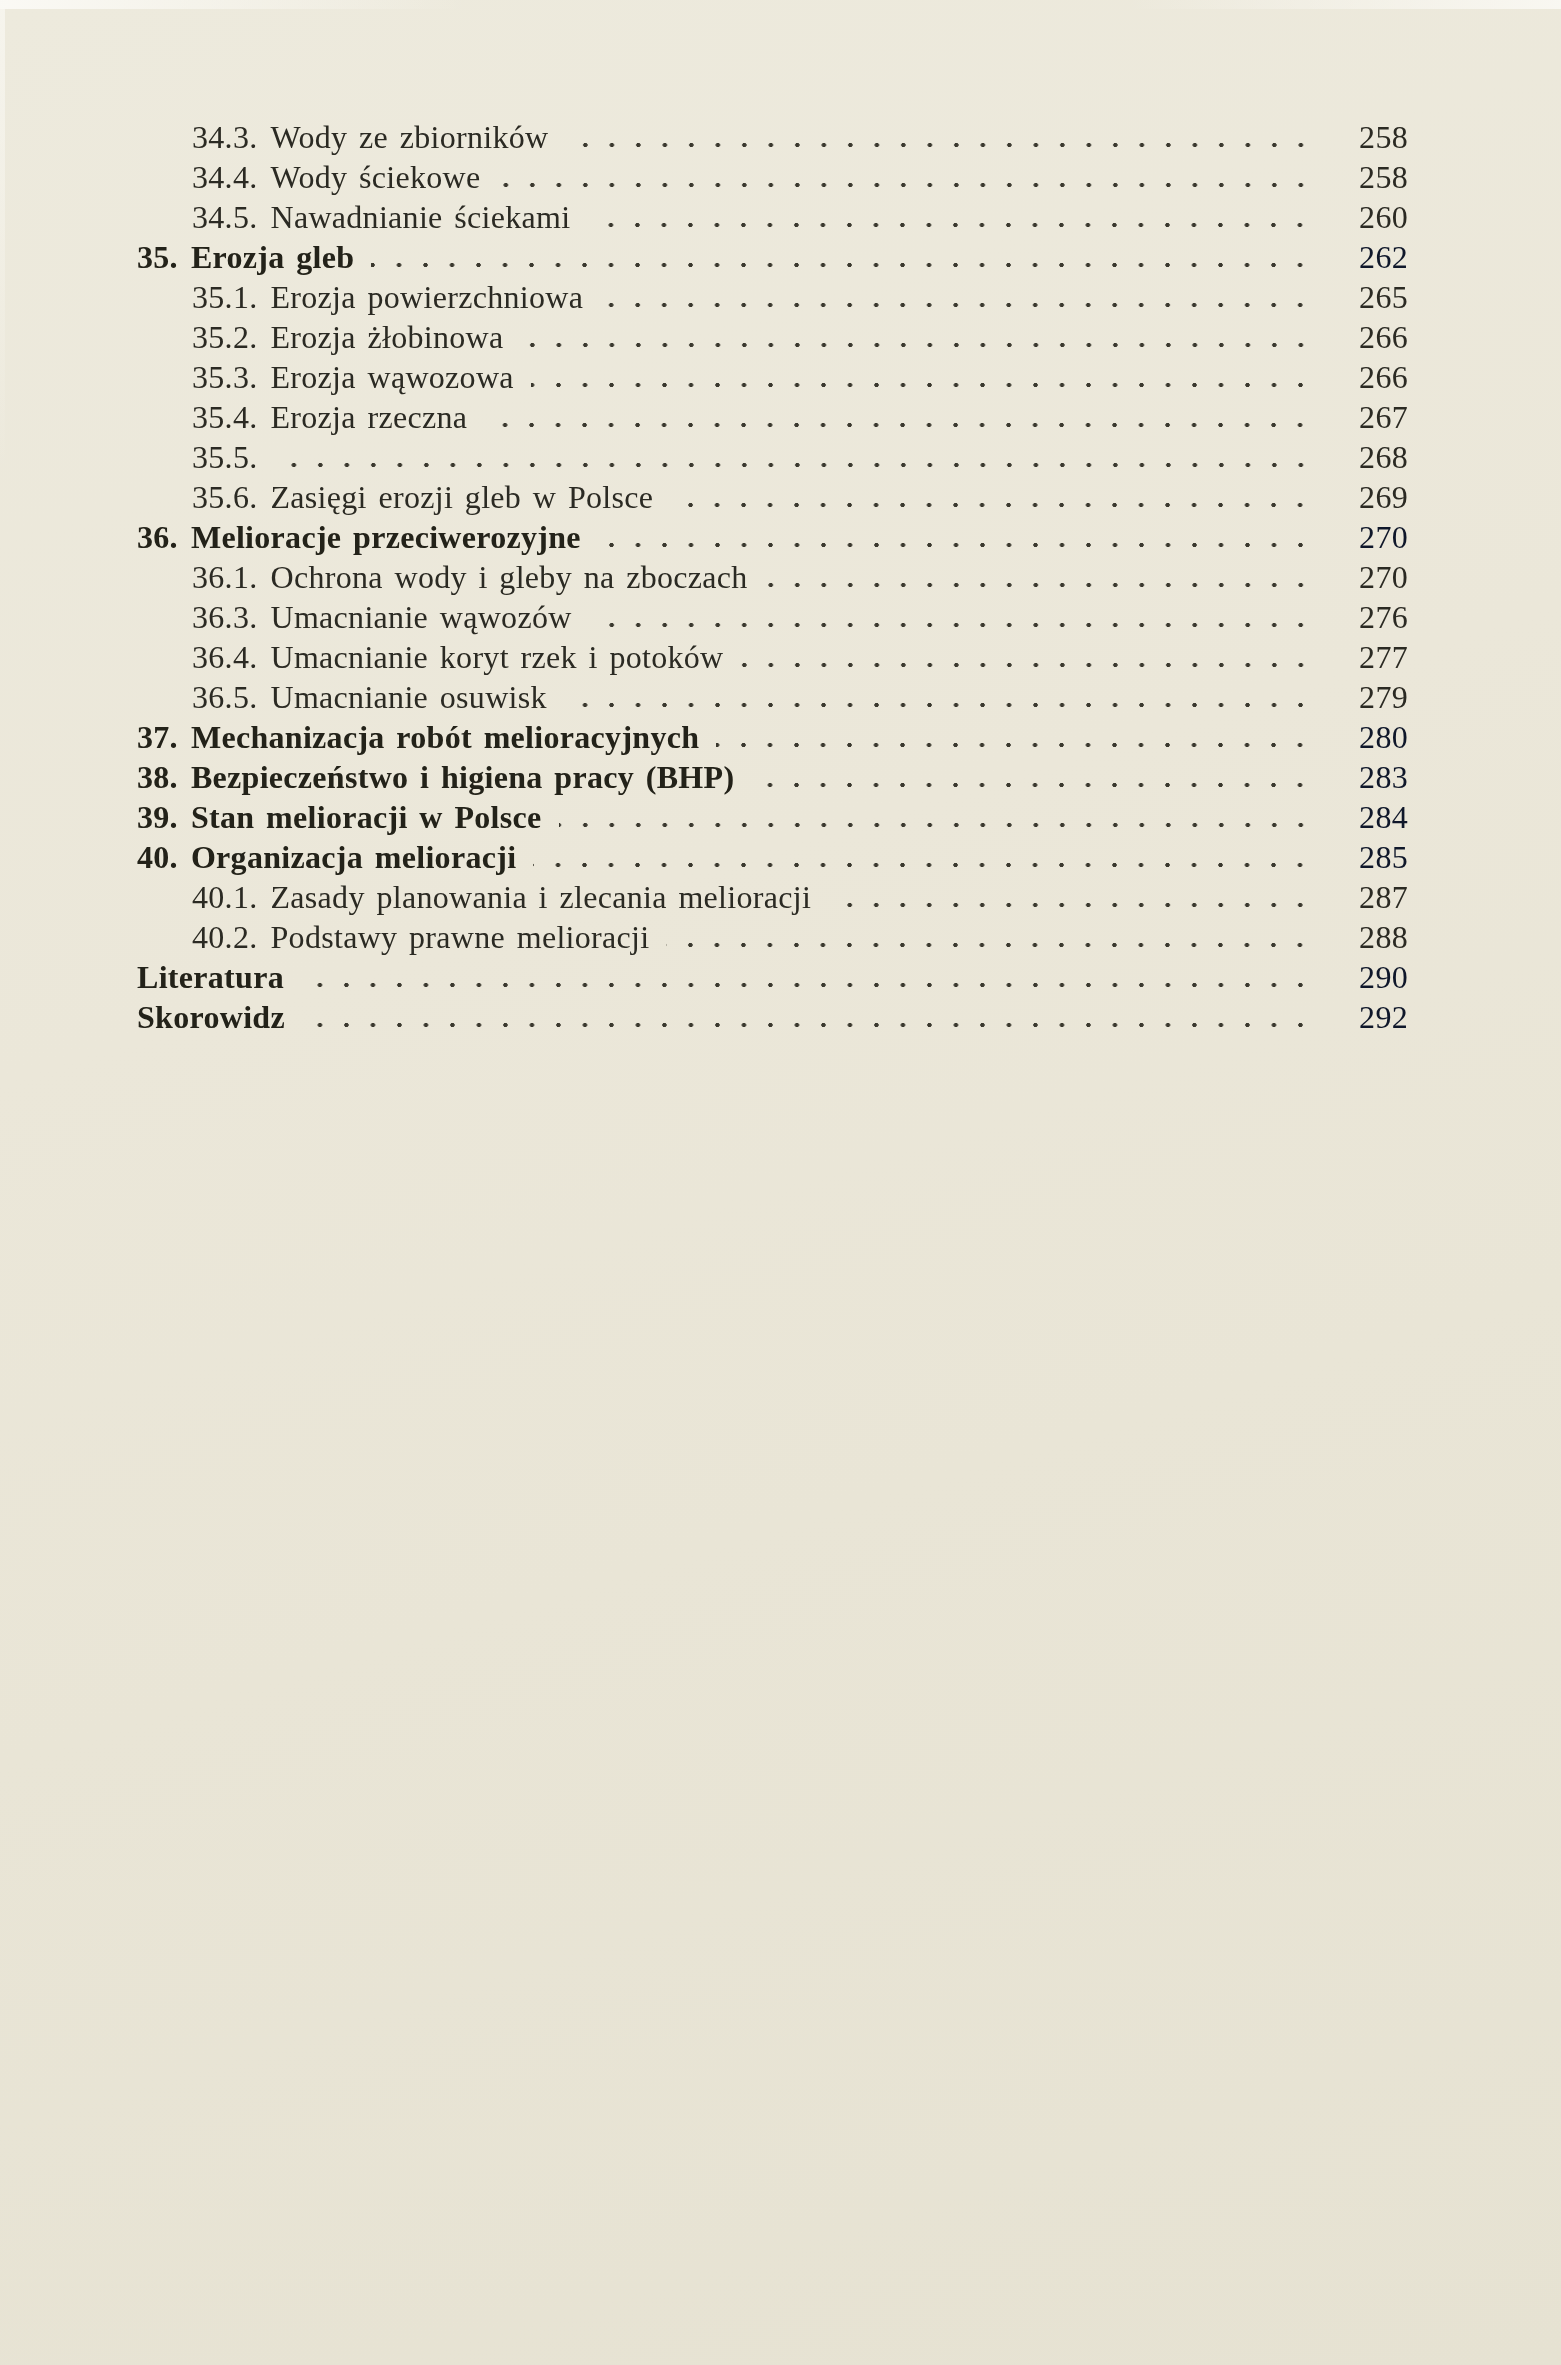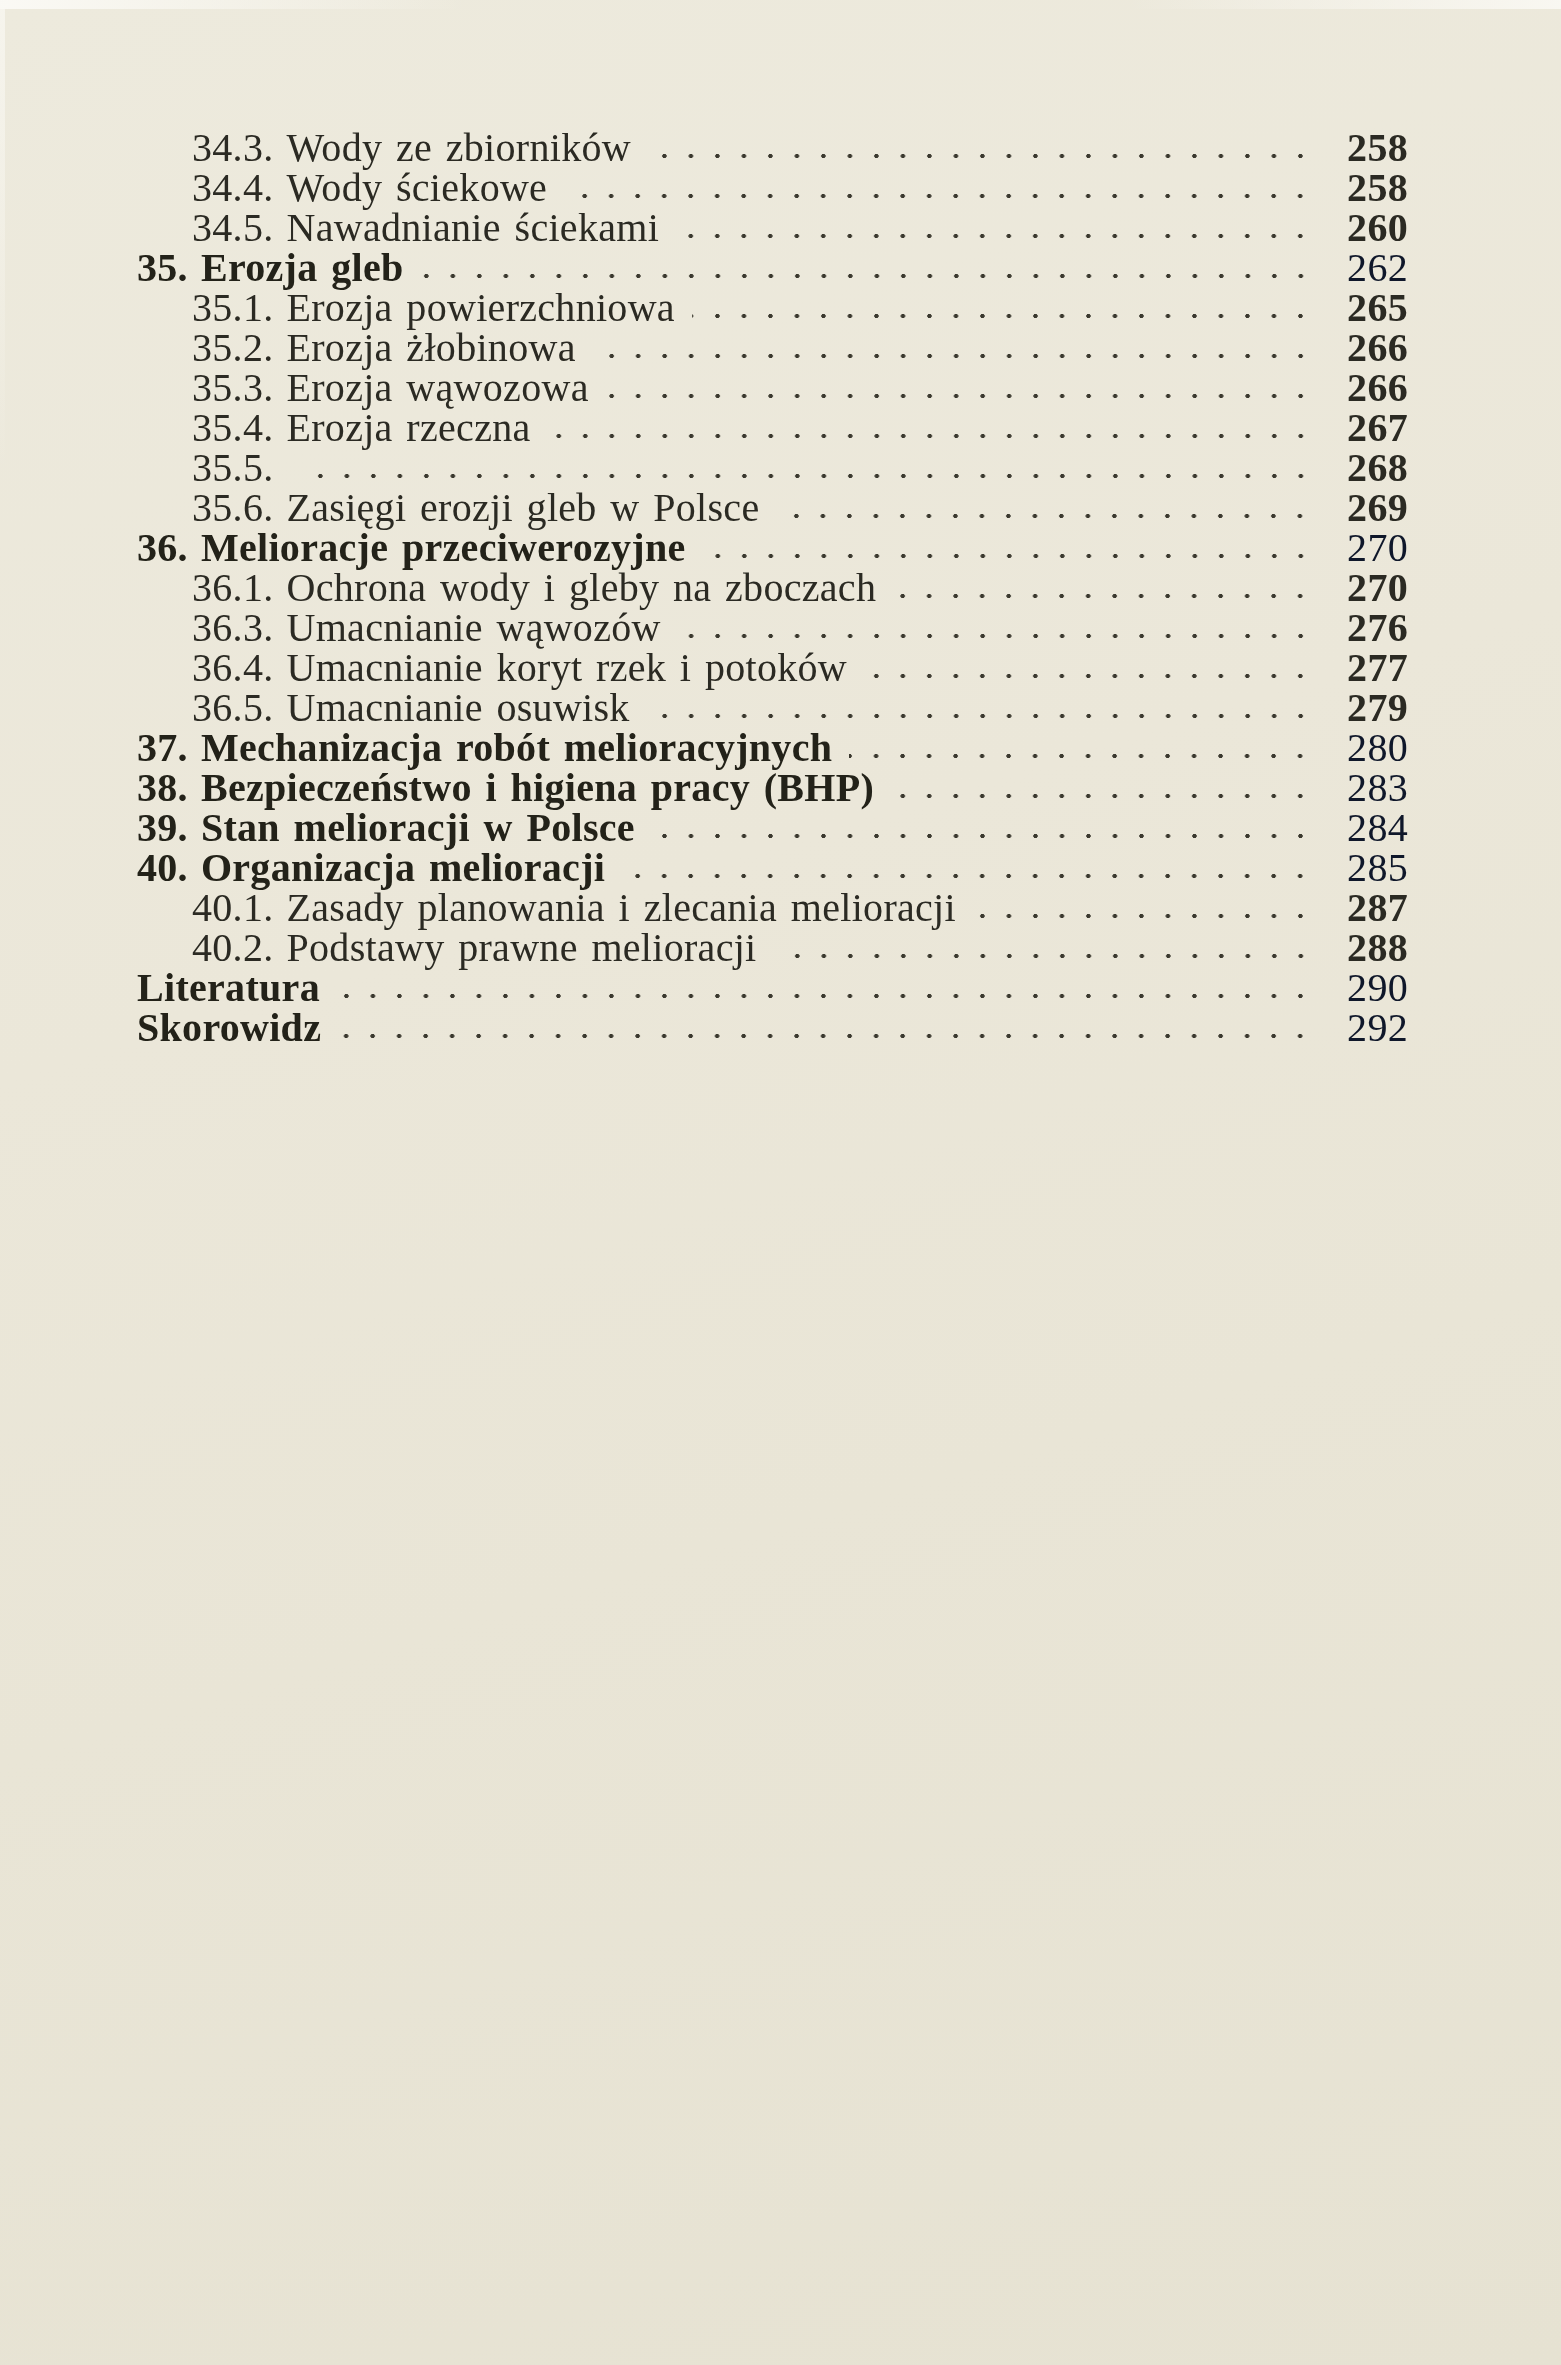--- a/index.html
+++ b/index.html
@@ -29,23 +29,23 @@
   }
   .scan-edge-left {
     position: absolute;
     top: 0; left: 0; bottom: 0;
     width: 5.1px;
     background: linear-gradient(180deg, rgba(250,249,244,0.7), rgba(250,249,244,0) 20%);
   }
   .toc {
     position: absolute;
     left: 137px;
-    top: 128px;
+    top: 117px;
     width: 1271px;
-    font-size: 40px;
+    font-size: 32px;
     line-height: 40px;
     color: #2b2a23;
     word-spacing: 3.4px;
     letter-spacing: 0.3px;
   }
   .toc-row {
     display: flex;
     align-items: baseline;
   }
   .toc-row.sub {
@@ -71,21 +71,21 @@
     margin: 0 15.4px 0 17px;
     background-image: radial-gradient(circle, #3a382e 1.9px, rgba(58,56,46,0) 2.5px);
     background-repeat: repeat-x;
     background-size: 26.5px 6px;
     background-position: right 0 bottom 9.4px;
   }
   .pagenum {
     flex: none;
     width: 79px;
     text-align: right;
-    font-weight: bold;
+    font-weight: normal;
     white-space: pre;
   }
   .toc-row.bold .pagenum {
     font-weight: normal;
     color: #0f172a;
   }
 </style>
 </head>
 <body>
 

